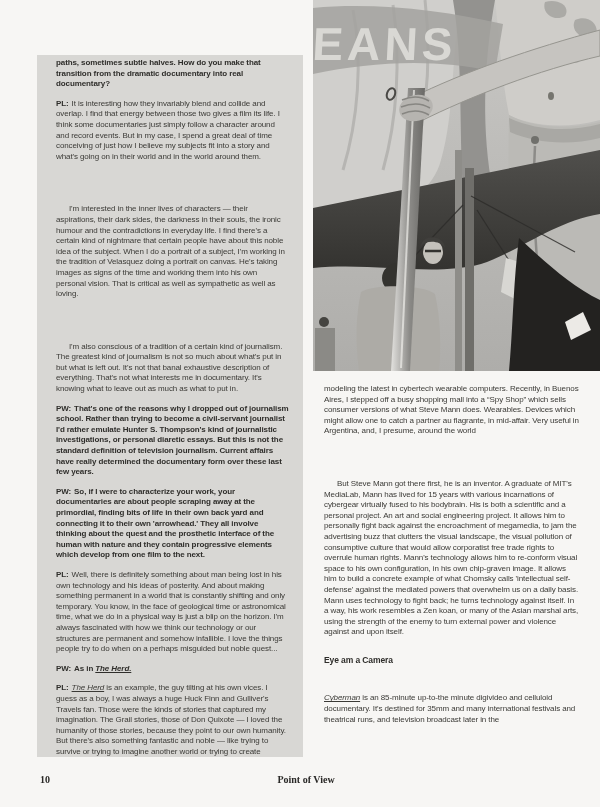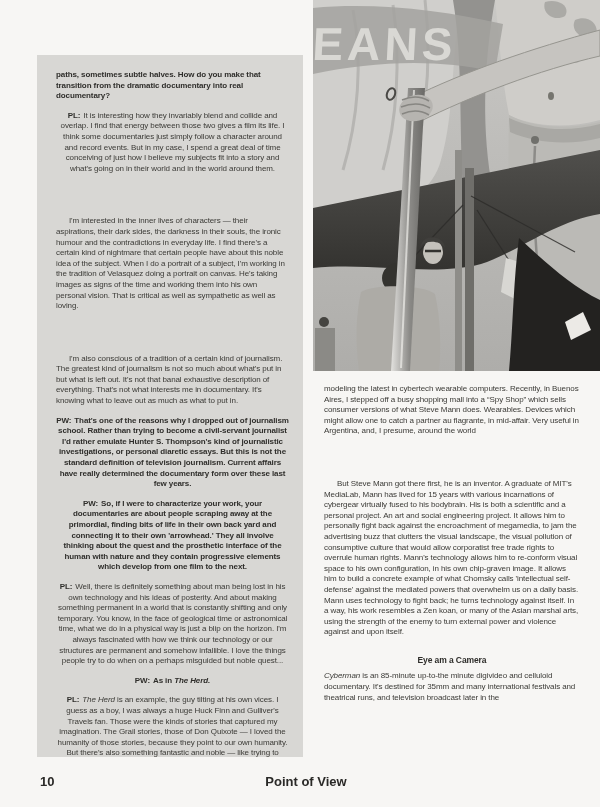--- a/index.html
+++ b/index.html
@@ -8,51 +8,51 @@
     background:#f7f6f4;
     font-family:"Liberation Sans", sans-serif;
     overflow:hidden;
   }
   .scan { position:absolute; inset:0; }
 
   
   .panel {
     position:absolute; left:37px; top:55px; width:266px; height:702px;
     background:#d8d7d4; box-sizing:border-box;
-    padding:15px 14px 0 19px; overflow:hidden;
+    padding:3px 14px 0 19px; overflow:hidden;
   }
 
   
   .para {
     margin:0; font-size:8px; line-height:10.6px; letter-spacing:-0.1px;
     color:#3b3a36; text-align:left;
   }
-  .para.gap { margin-top:9px;text-align:center; }
+  .para.gap { margin-top:9px; }
   .para.indent { text-indent:13px;margin-top:42px; }
   .para b, .para .bd, .para.bold { font-weight:bold; color:#2f2e2b; }
   .para b { padding-right:3px; }
-  .para .it { font-style:italic; }
-  .para.heading { font-weight:bold; color:#2f2e2b; font-size:8.5px; margin-top:17px; margin-bottom:6px;text-align:center; }
+  .para .it { font-style:italic;text-decoration:underline; }
+  .para.heading { font-weight:bold; color:#2f2e2b; font-size:8.5px; margin-top:17px; margin-bottom:28px; }
 
   
   .rightcol {
     position:absolute; left:324px; top:384px; width:256px;
   }
 
   
   .photo {
     position:absolute; left:313px; top:0; width:287px; height:371px;
     overflow:hidden;
   }
   .photo svg { display:block; width:287px; height:371px; }
 
   
   .footer {
     position:absolute; left:0; top:774px; width:484px; height:14px;
-    font-size:13px; font-weight:bold; color:#2a2927;
+    font-size:10px; font-weight:bold; color:#2a2927;font-family:Liberation Serif, serif;
   }
   .footer .pagenum { position:absolute; left:40px; top:0; }
   .footer .runtitle { position:absolute; left:0; width:612px; text-align:center; top:0; }
 </style>
 </head>
 <body>
 
 <div class="scan">
 
   <div class="panel">

